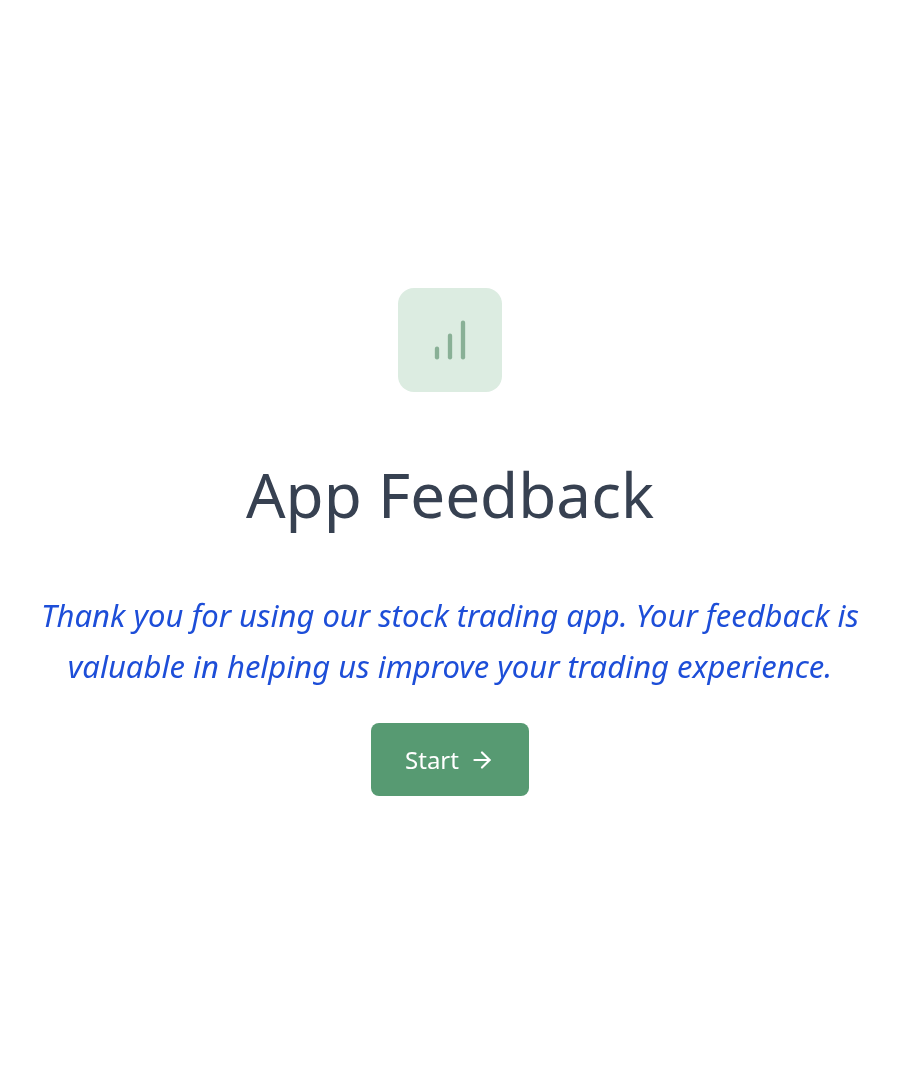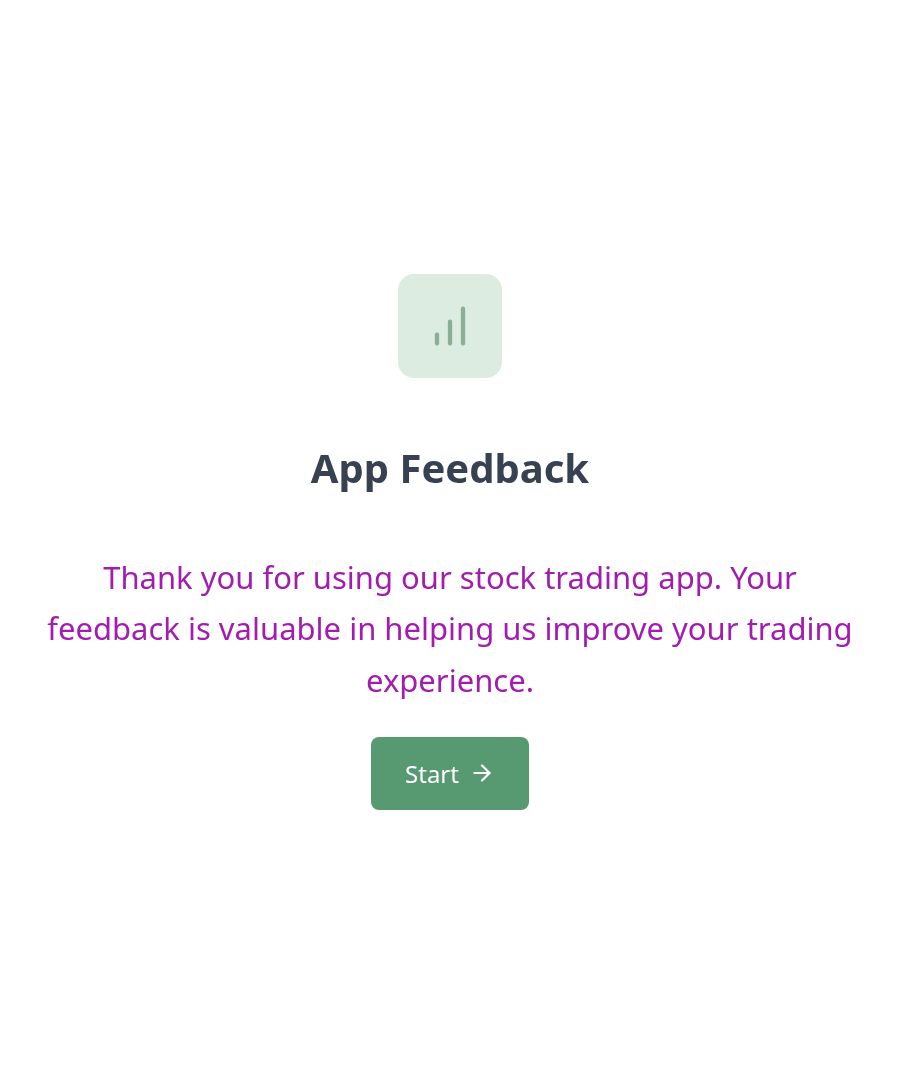--- a/index.html
+++ b/index.html
@@ -39,31 +39,32 @@
     .icon-box svg {
       width: 52px;
       height: 52px;
       stroke: #89b096;
       stroke-width: 2;
       fill: none;
       stroke-linecap: round;
       stroke-linejoin: round;
     }
     h1 {
-      font-size: 40px;
-      font-weight: 700;
+      font-size: 62px;
+      font-weight: 400;
       color: #374151;
       margin-bottom: 62px;
       line-height: 1.1;
     }
     p.description {
       font-size: 31px;
-      color: #a21caf;
+      color: #1d4ed8;
       line-height: 1.65;
       margin-bottom: 31px;
+      font-style: italic;
     }
     .start-button {
       background: #579a72;
       color: #ffffff;
       border: none;
       padding: 20px 34px;
       font-size: 24px;
       font-weight: 400;
       border-radius: 8px;
       cursor: pointer;

